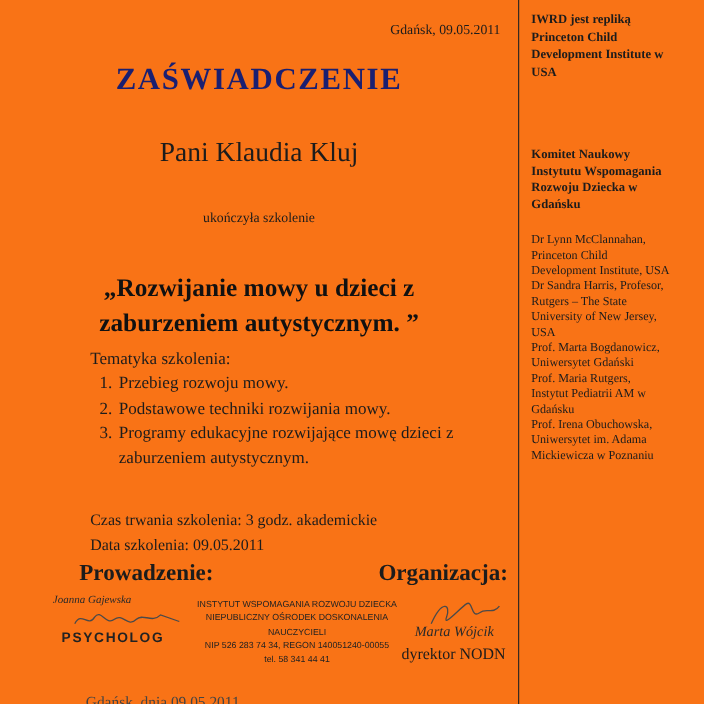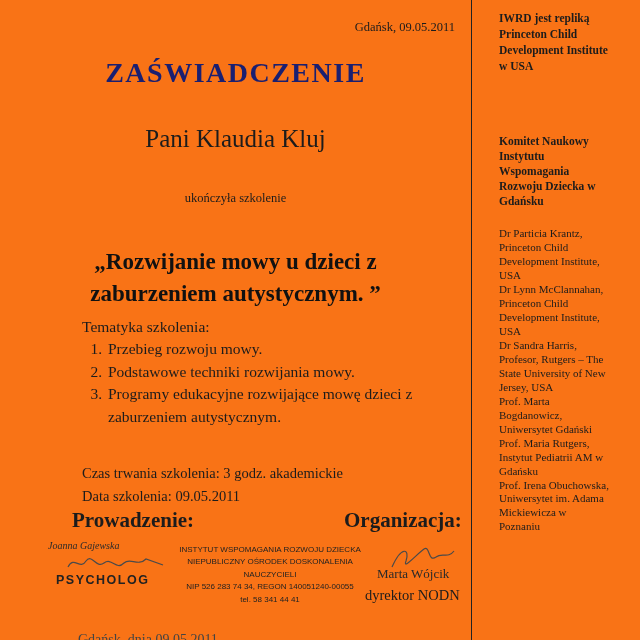--- a/index.html
+++ b/index.html
@@ -41,30 +41,30 @@
   }
 
   .org-block {
     position: absolute; left: 166px; top: 544px; width: 208px;
     text-align: center;
     font-family: "Liberation Sans", sans-serif;
     font-size: 8px; line-height: 1.55; color: #222;
   }
 
   .scribble-right { position: absolute; left: 388px; top: 543px; }
-  .sig-name-right { position: absolute; left: 377px; top: 566px; font-size: 13px; color: #2a2a2a; }
+  .sig-name-right { position: absolute; left: 377px; top: 566px; font-size: 13px; font-style: italic; color: #2a2a2a; }
   .sig-title-right { position: absolute; left: 365px; top: 587px; font-size: 14.5px; }
 
   .bottom-partial { position: absolute; left: 78px; top: 632px; font-size: 14px; color: #444; }
 
   
   .sidebar {
     position: absolute; left: 471px; top: 0; width: 146px; height: 640px;
     border-left: 1.5px solid #222; box-sizing: border-box;
-    padding: 10px 8px 10px 27px;
+    padding: 10px 8px 10px 11px;
   }
   .replica { font-weight: bold; font-size: 11.5px; line-height: 1.4; }
   .committee { font-weight: bold; font-size: 11.5px; line-height: 1.3; margin-top: 60px; }
   .members { margin-top: 18px; font-size: 11px; line-height: 1.27; }
   .member { margin: 0; }
 </style>
 </head>
 <body>
 
 <div class="page">
@@ -123,21 +123,20 @@
     <div class="sig-name-right">Marta Wójcik</div>
     <div class="sig-title-right">dyrektor NODN</div>
 
     <div class="bottom-partial">Gdańsk, dnia 09.05.2011</div>
   </div>
 
   <div class="sidebar">
     <div class="replica">IWRD jest repliką Princeton Child Development Institute w USA</div>
     <div class="committee">Komitet Naukowy Instytutu Wspomagania Rozwoju Dziecka w Gdańsku</div>
     <div class="members">
-      <div class="member">Dr Particia Krantz, Princeton Child Development Institute, USA</div>
       <div class="member">Dr Lynn McClannahan, Princeton Child Development Institute, USA</div>
       <div class="member">Dr Sandra Harris, Profesor, Rutgers – The State University of New Jersey, USA</div>
       <div class="member">Prof. Marta Bogdanowicz, Uniwersytet Gdański</div>
       <div class="member">Prof. Maria Rutgers, Instytut Pediatrii AM w Gdańsku</div>
       <div class="member">Prof. Irena Obuchowska, Uniwersytet im. Adama Mickiewicza w Poznaniu</div>
     </div>
   </div>
 
 </div>
 

